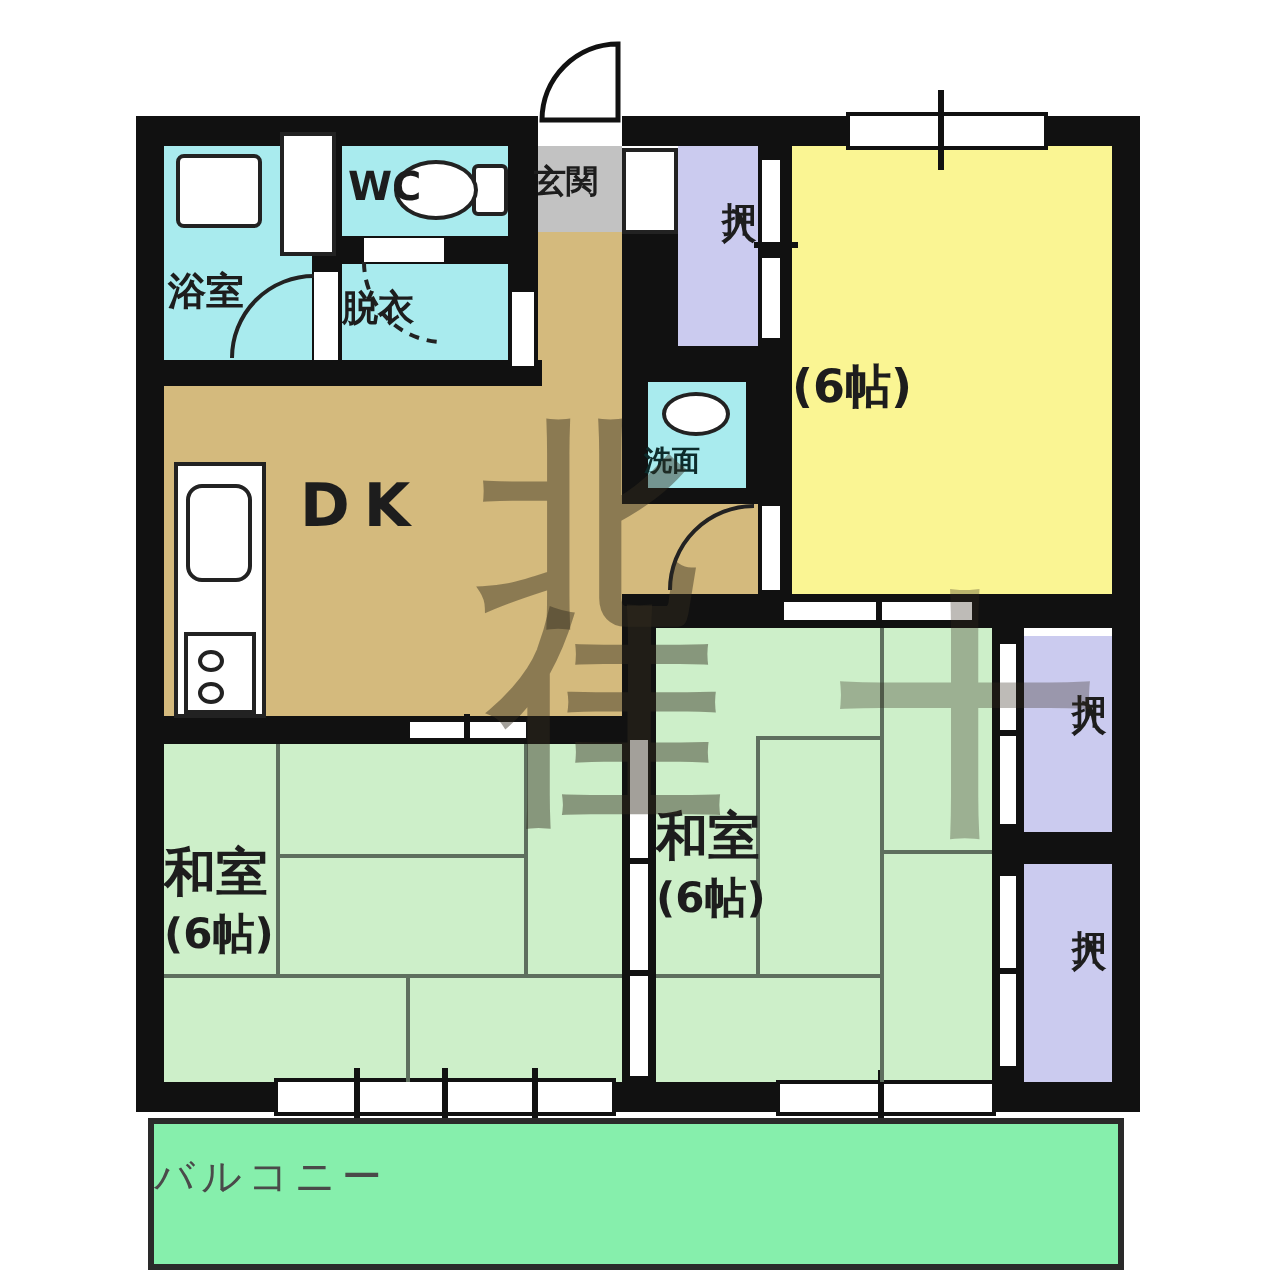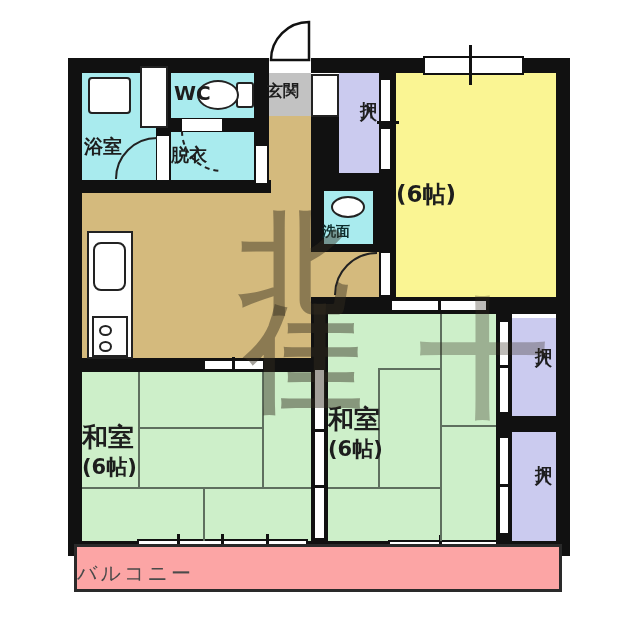--- a/index.html
+++ b/index.html
@@ -110,40 +110,41 @@
   <div class="tat" style="left:378px;top:368px;width:2px;height:119px;"></div>
   <div class="tat" style="left:328px;top:487px;width:112px;height:2px;"></div>
 
   <svg width="640" height="640">
     <path d="M 271,60 A 38 38 0 0 1 309,22 L 309,60 Z" fill="#ffffff" stroke="#111" stroke-width="2.5"></path>
     <path d="M 157,138 A 41 41 0 0 0 116,179" fill="none" stroke="#222" stroke-width="2"></path>
     <path d="M 182,131 A 40 40 0 0 0 222,171" fill="none" stroke="#222" stroke-width="2" stroke-dasharray="5,4"></path>
     <path d="M 335,295 A 42 42 0 0 1 377,253" fill="none" stroke="#222" stroke-width="2"></path>
   </svg>
 
+  <div class="lbl" style="left:150px;top:238px;width:120px;font-size:30px;font-weight:600;letter-spacing:7px;">DK</div>
 
   <div class="lbl" style="left:396px;top:182px;width:156px;font-size:23px;font-weight:600;">(6帖)</div>
 
   <div class="lbl" style="left:82px;top:424px;width:229px;font-size:26px;font-weight:600;">和室</div>
   <div class="lbl" style="left:82px;top:456px;width:229px;font-size:21px;font-weight:600;">(6帖)</div>
 
   <div class="lbl" style="left:328px;top:406px;width:168px;font-size:26px;font-weight:600;">和室</div>
   <div class="lbl" style="left:328px;top:438px;width:168px;font-size:21px;font-weight:600;">(6帖)</div>
 
   <div class="lbl" style="left:84px;top:137px;width:72px;font-size:19px;font-weight:600;">浴室</div>
   <div class="lbl" style="left:174px;top:83px;width:40px;font-size:20px;font-weight:bold;">WC</div>
   <div class="lbl" style="left:171px;top:146px;width:83px;font-size:18px;font-weight:600;">脱衣</div>
   <div class="lbl" style="left:267px;top:83px;width:44px;font-size:16px;font-weight:600;">玄関</div>
   <div class="lbl" style="left:322px;top:224px;width:53px;font-size:14px;font-weight:600;color:#0d2b2b;">洗面</div>
 
   <div class="lbl vlbl" style="left:341px;top:88px;width:36px;height:74px;font-size:17px;font-weight:600;">押入</div>
   <div class="lbl vlbl" style="left:516px;top:334px;width:36px;height:70px;font-size:17px;font-weight:600;">押入</div>
   <div class="lbl vlbl" style="left:516px;top:452px;width:36px;height:70px;font-size:17px;font-weight:600;">押入</div>
 
-  <div class="abs" style="left:74px;top:544px;width:488px;height:48px;background:#fca5a5;border:3px solid #2a2a2a;box-sizing:border-box;">
+  <div class="abs" style="left:74px;top:559px;width:488px;height:76px;background:#86efac;border:3px solid #2a2a2a;box-sizing:border-box;">
     <div class="lbl" style="left:0;top:16px;width:482px;font-size:20px;color:#4a4a4a;letter-spacing:3px;">バルコニー</div>
   </div>
 
   <div class="wm" style="left:240px;top:210px;font-size:108px;">北</div>
   <div class="wm" style="left:246px;top:300px;font-size:116px;">佳</div>
   <div class="wm" style="left:420px;top:295px;font-size:128px;color:rgba(52,45,30,0.32);">十</div>
 
 </div>
 
 </body></html>

